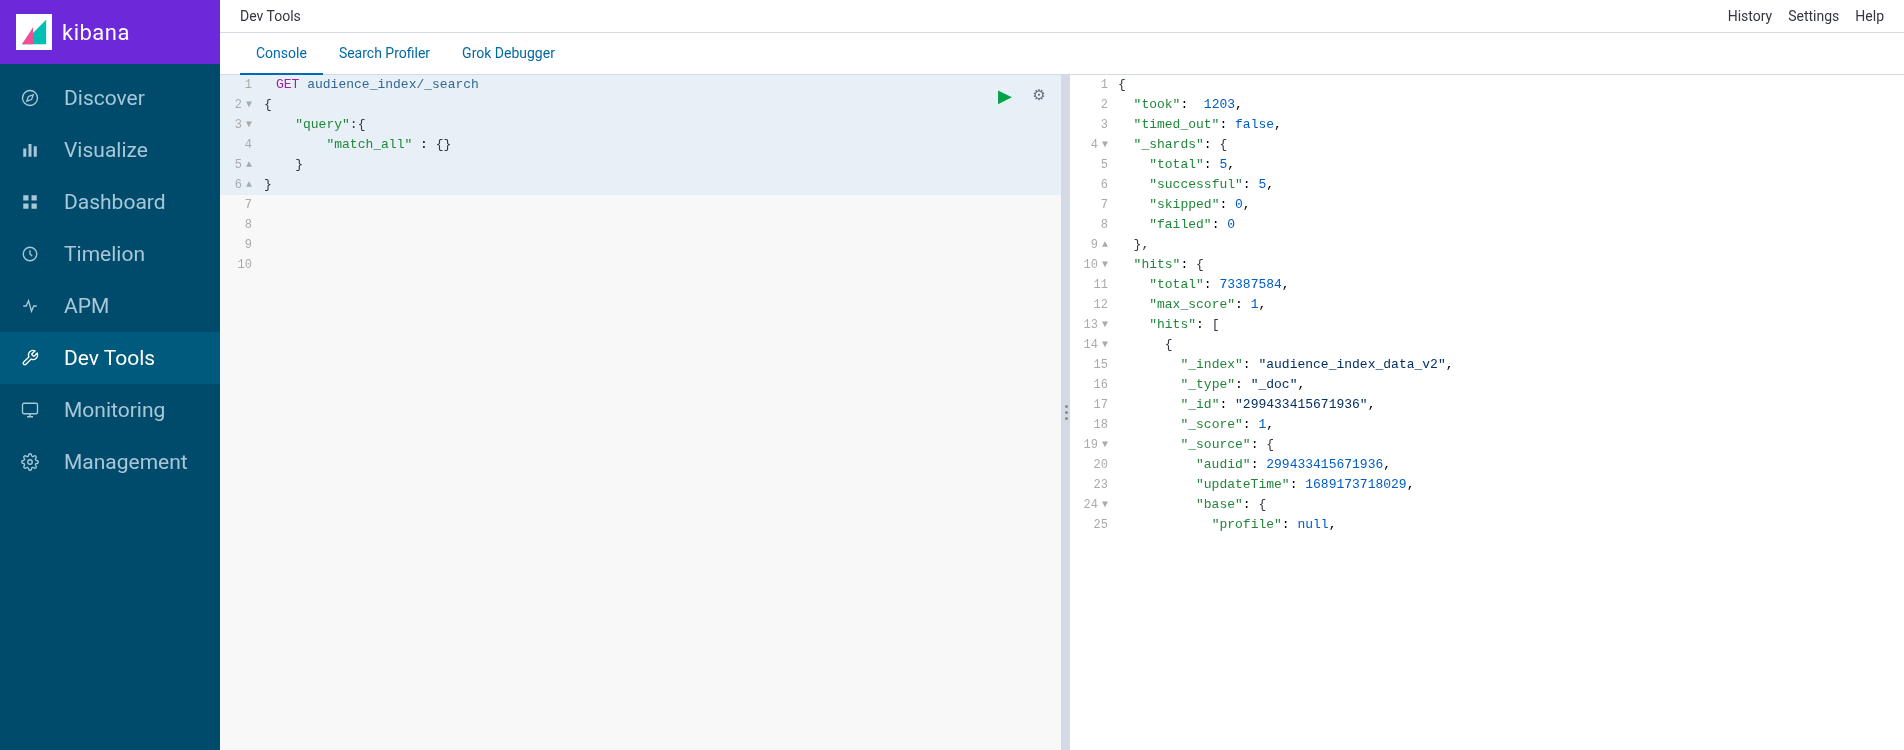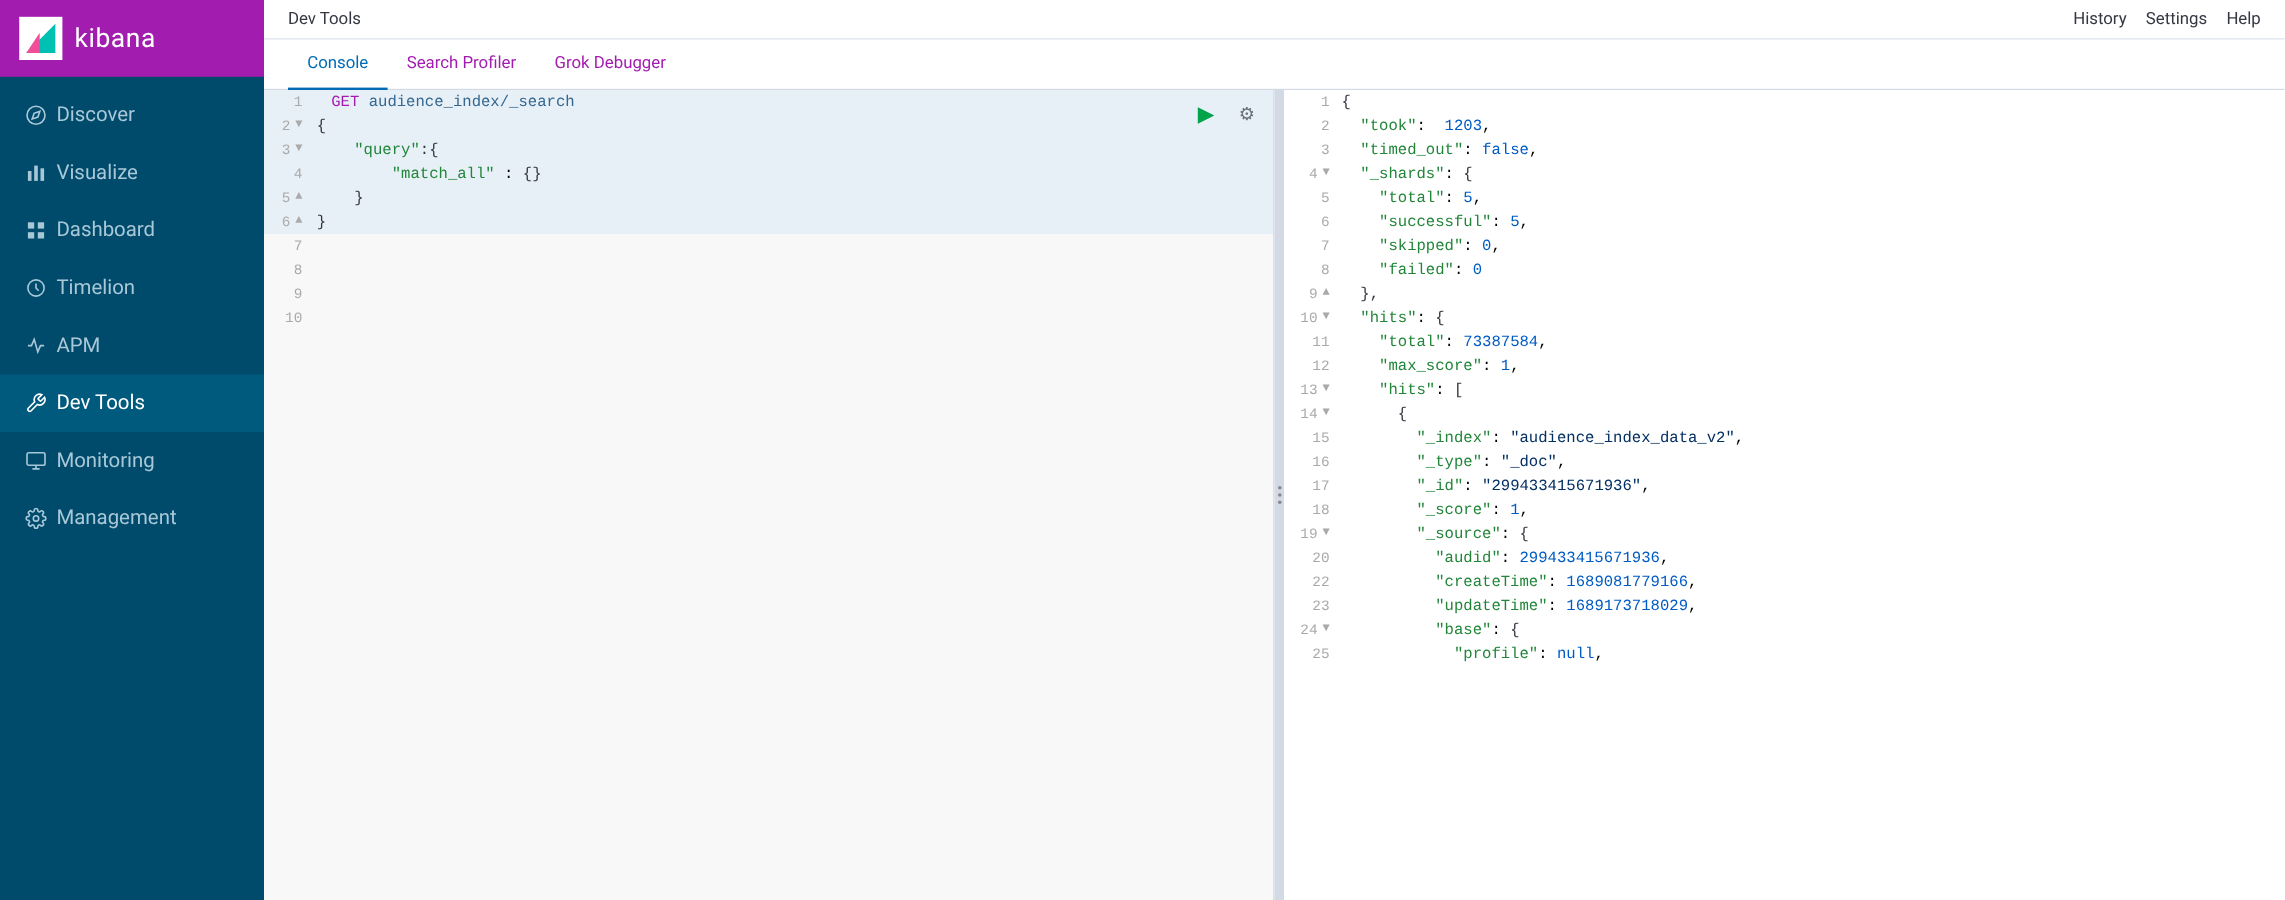--- a/index.html
+++ b/index.html
@@ -11,21 +11,21 @@
       background: #004b6b;
       display: flex;
       flex-direction: column;
       height: 100%;
       flex-shrink: 0;
     }
     .sidebar-logo {
       display: flex;
       align-items: center;
       padding: 14px 16px;
-      background: #a21caf;
+      background: #6d28d9;
       gap: 10px;
     }
     .logo-icon {
       width: 36px;
       height: 36px;
       background: #fff;
       display: flex;
       align-items: center;
       justify-content: center;
       flex-shrink: 0;
@@ -34,25 +34,25 @@
     .logo-text {
       color: #fff;
       font-size: 22px;
       font-weight: 400;
       letter-spacing: 0.5px;
     }
     .sidebar-nav { flex: 1; padding-top: 8px; }
     .nav-item {
       display: flex;
       align-items: center;
-      gap: 7px;
+      gap: 24px;
       padding: 14px 20px;
       color: #a8c8d8;
       cursor: pointer;
-      font-size: 17px;
+      font-size: 21px;
       transition: background 0.15s;
     }
     .nav-item.active { background: #005a7d; color: #fff; }
     .nav-icon { width: 20px; height: 20px; display: flex; align-items: center; justify-content: center; flex-shrink: 0; }
 
     
     .main {
       flex: 1;
       display: flex;
       flex-direction: column;
@@ -88,21 +88,21 @@
     .tabs {
       display: flex;
       align-items: center;
       border-bottom: 1px solid #d3dae6;
       padding: 0 20px;
       background: #fff;
     }
     .tab {
       padding: 12px 16px;
       font-size: 14px;
-      color: #a21caf;
+      color: #0369a1;
       cursor: pointer;
       border-bottom: 2px solid transparent;
       margin-bottom: -1px;
     }
     .tab.active {
       color: #006bb4;
       border-bottom: 2px solid #006bb4;
       text-align: center;
     }
 
@@ -606,26 +606,20 @@
         </div>
 
         <div class="out-line">
           <div class="out-gutter">
               <span>20</span>
             </div>
           <div class="out-content">          <span class="json-key">"audid"</span>: <span class="json-num">299433415671936</span>,</div>
         </div>
 
 
-        <div class="out-line">
-          <div class="out-gutter">
-              <span>22</span>
-            </div>
-          <div class="out-content">          <span class="json-key">"createTime"</span>: <span class="json-num">1689081779166</span>,</div>
-        </div>
 
         <div class="out-line">
           <div class="out-gutter">
               <span>23</span>
             </div>
           <div class="out-content">          <span class="json-key">"updateTime"</span>: <span class="json-num">1689173718029</span>,</div>
         </div>
 
         <div class="out-line">
           <div class="out-gutter">

